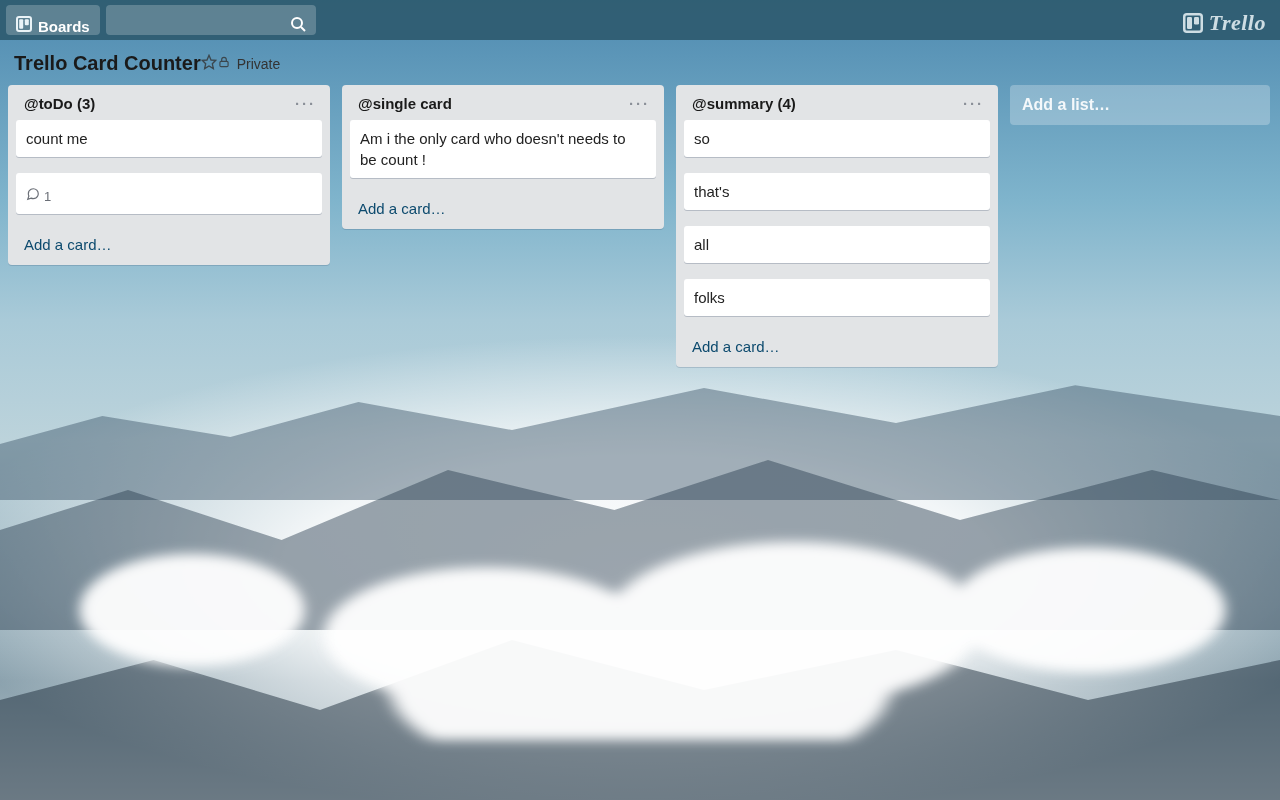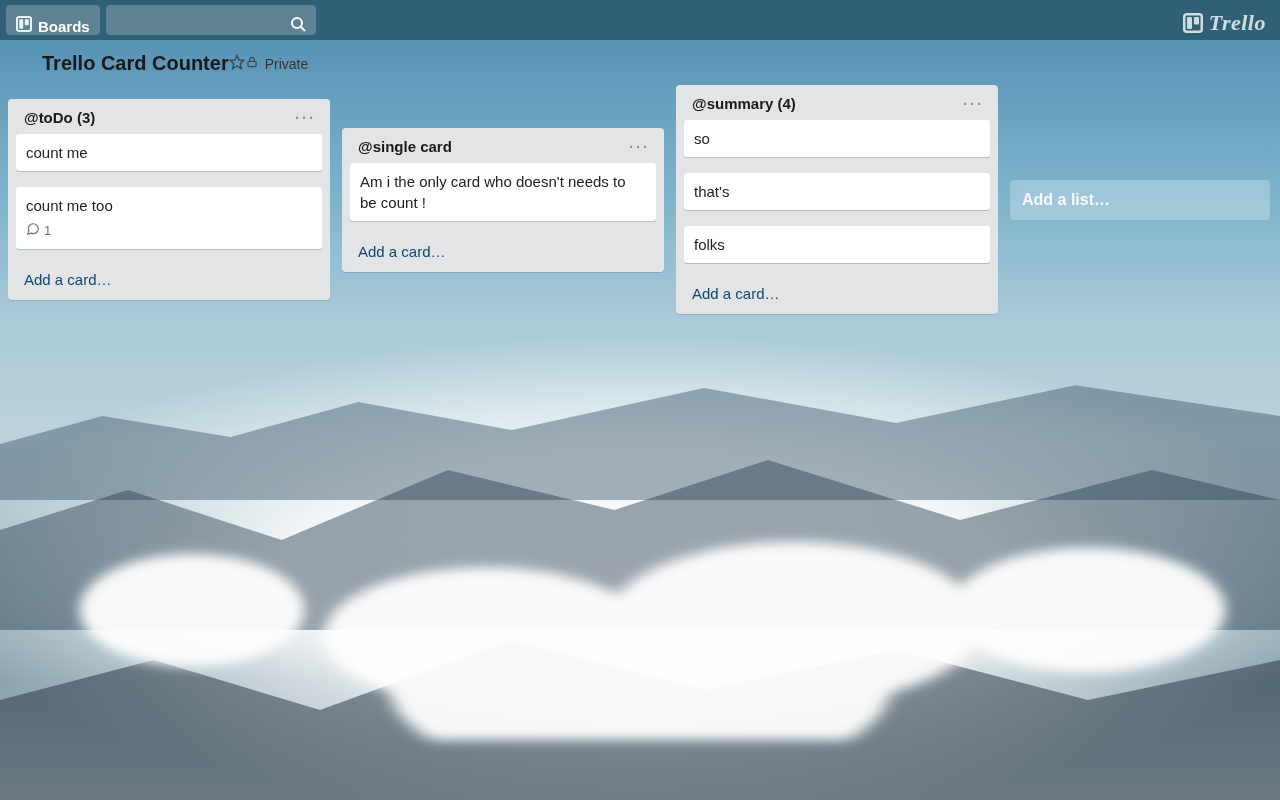--- a/index.html
+++ b/index.html
@@ -58,30 +58,29 @@
     letter-spacing:.5px; color:#eaf3f7;
   }
   .logo svg { overflow: visible; }
 
   
   .boardhdr {
     position: relative; z-index: 8;
     display:flex; align-items:center; 
     padding: 12px 14px 10px 14px;
     color:#1d1d1d;
-    margin-left:28px;
   }
   .boardhdr h1 { font-size:20px; font-weight:800; color:#1a1a1a; }
   .bh-btn { display:flex; align-items:center; gap:6px; color:#333; font-size:14px; cursor:pointer; }
   .bh-btn svg { opacity:.8; }
 
   
   .canvas {
     position:relative; z-index:6;
-    display:flex; align-items:center; gap:12px;
+    display:flex; align-items:flex-start; gap:12px;
     padding: 0 8px;
   }
   .list {
     width: 322px;
     background:#e2e4e6;
     border-radius:4px;
     padding:8px 8px 10px 8px;
     box-shadow: 0 1px 0 rgba(9,30,66,.15);
   }
   .list-head {
@@ -175,21 +174,20 @@
 <div class="canvas" id="canvas">
     <div class="list">
       <div class="list-head">
         <span>@toDo (3)</span>
         <span class="list-menu">···</span>
       </div>
       <div class="card">
         <div>count me</div>
       </div>
       <div class="card">
-        <div>count me too</div>
         <div class="badges">
           <span><svg width="14" height="14" viewBox="0 0 24 24" fill="none" stroke="#6b6f77" stroke-width="2">
               <path d="M21 11.5a8.38 8.38 0 0 1-.9 3.8 8.5 8.5 0 0 1-7.6 4.7 8.38 8.38 0 0 1-3.8-.9L3 21l1.9-5.7a8.38 8.38 0 0 1-.9-3.8 8.5 8.5 0 0 1 4.7-7.6A8.38 8.38 0 0 1 12.5 3 8.5 8.5 0 0 1 21 11.5z"></path>
             </svg></span>
           <span>1</span>
         </div>
       </div>
       <div class="add-card">Add a card…</div>
     </div>
     <div class="list">
@@ -207,18 +205,21 @@
         <span>@summary (4)</span>
         <span class="list-menu">···</span>
       </div>
       <div class="card">
         <div>so</div>
       </div>
       <div class="card">
         <div>that's</div>
       </div>
       <div class="card">
+        <div>all</div>
+      </div>
+      <div class="card">
         <div>folks</div>
       </div>
       <div class="add-card">Add a card…</div>
     </div>
     <div class="add-list">Add a list…</div>
   </div>
 
 </body></html>

